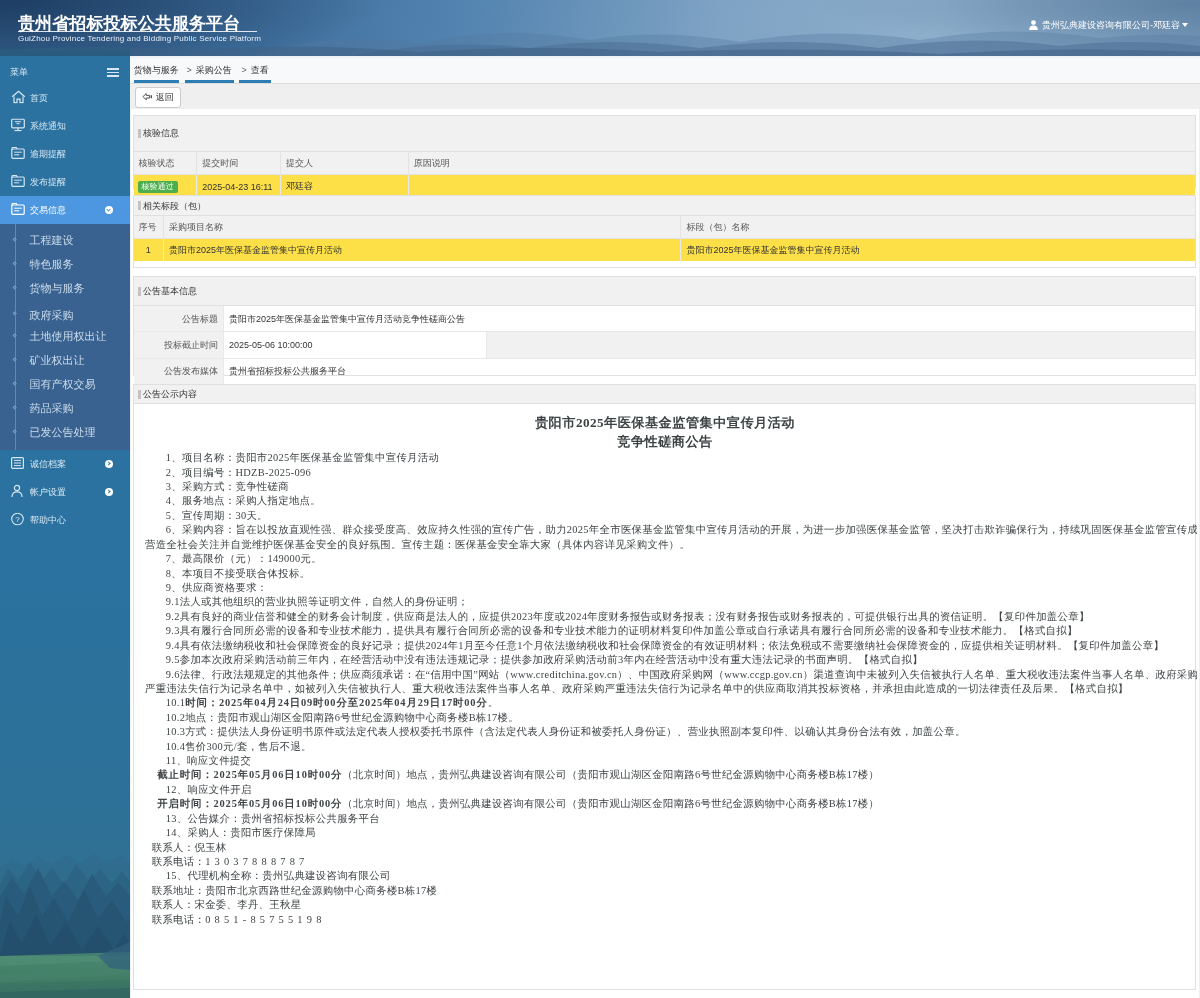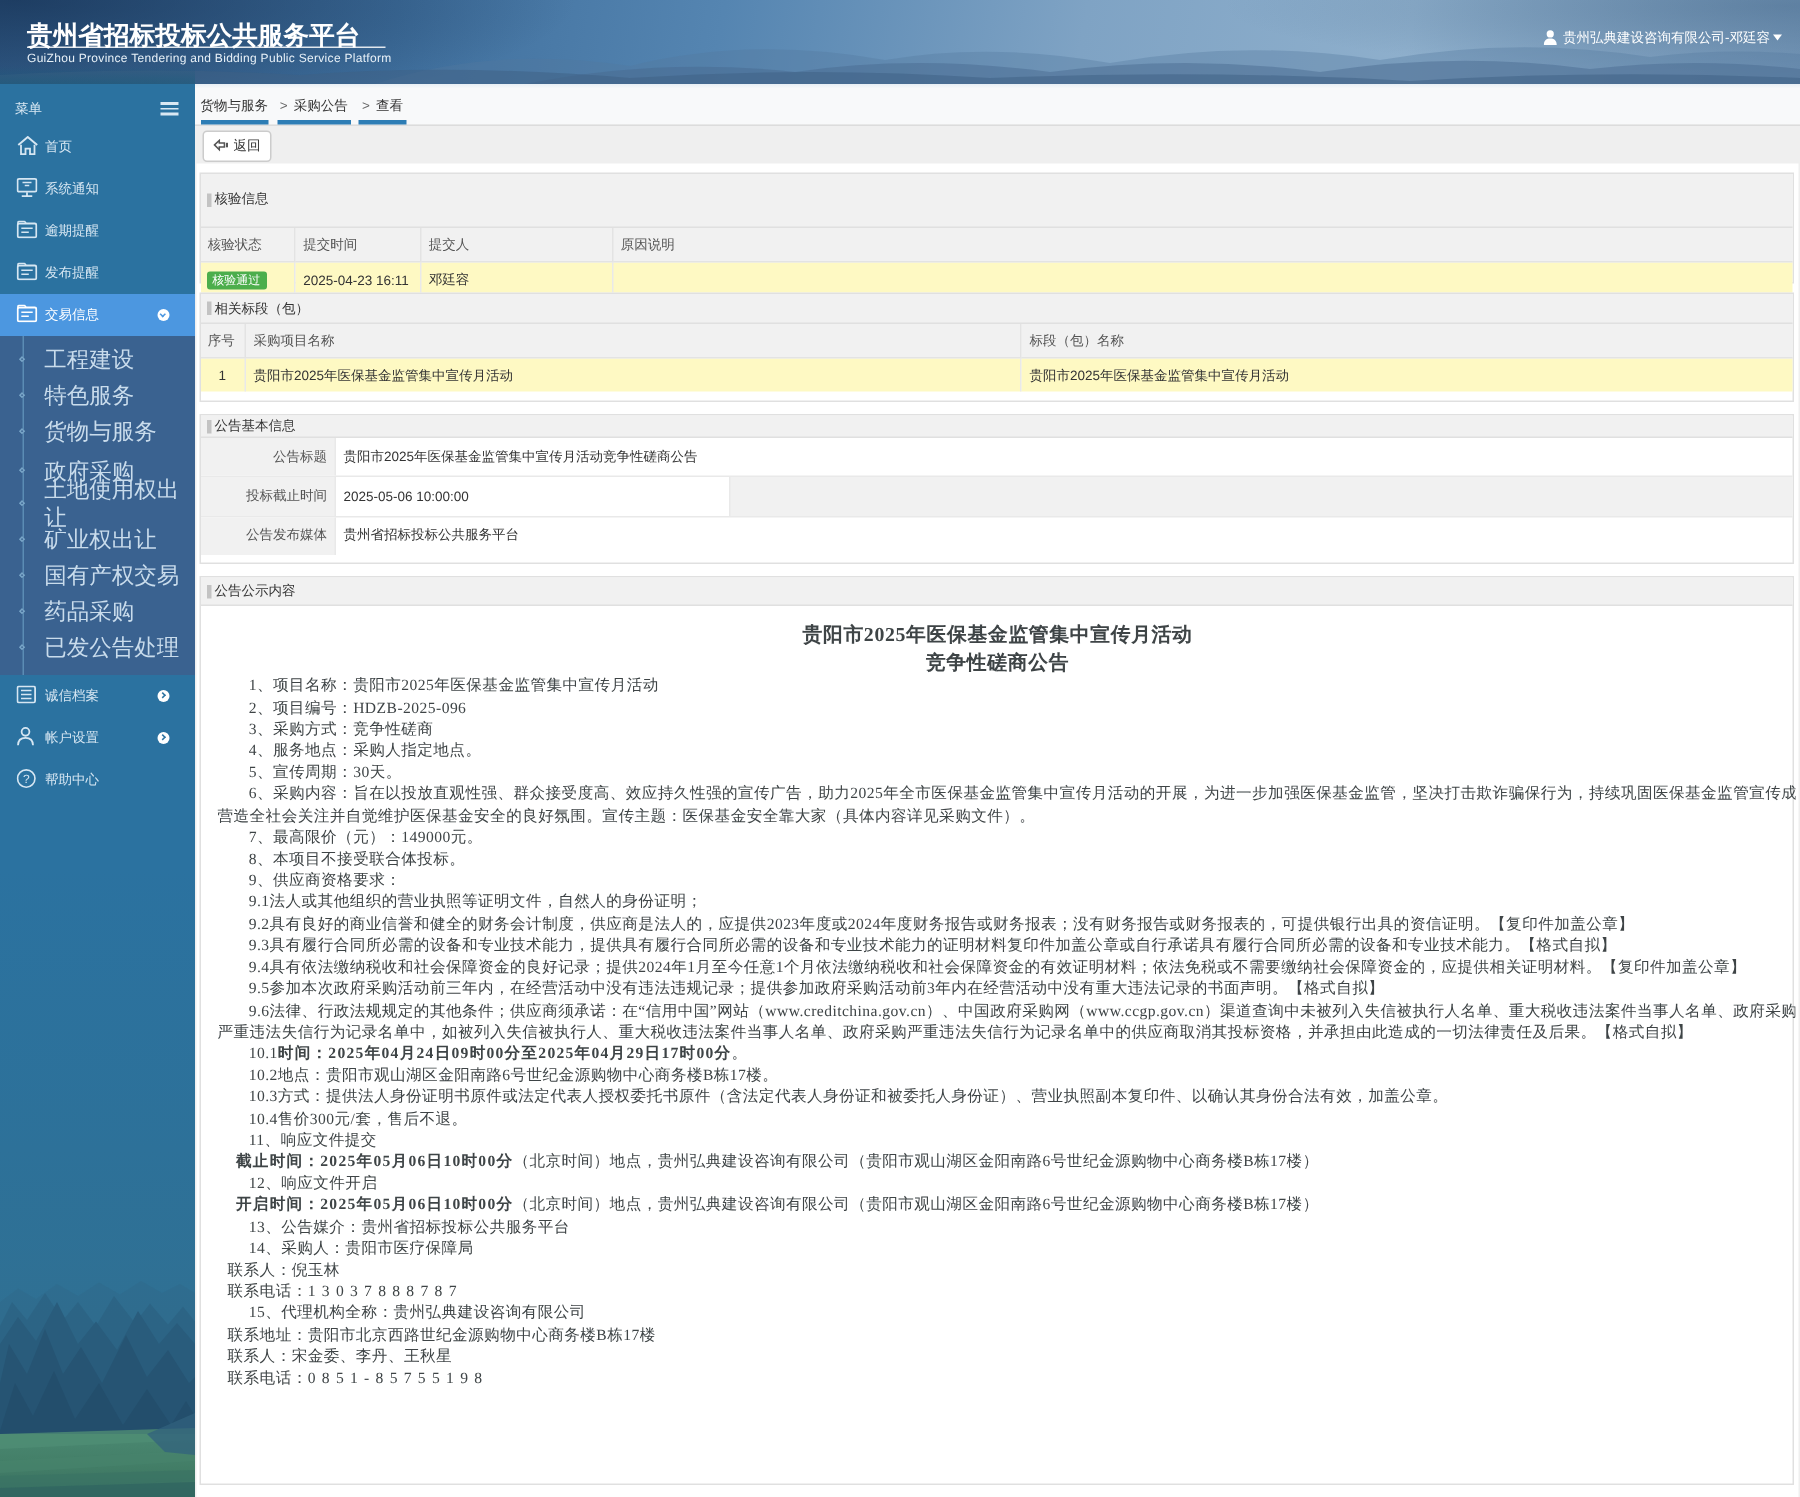--- a/index.html
+++ b/index.html
@@ -31,38 +31,38 @@
   .mi { position:absolute; left:0; width:130px; height:28px; color:#d6e6f2; font-size:9px; }
   .mi .txt { position:absolute; left:30px; top:50%; transform:translateY(-50%); }
   .mi .ic { position:absolute; left:11px; top:50%; transform:translateY(-50%); }
   .mi.active { background:#4c97e0; color:#fff; box-shadow:0 -1px 0 #2d6e7e inset 0 0 0 transparent; }
   .mi.active .txt { color:#fff; }
   .circlechev { position:absolute; right:17px; top:50%; margin-top:-4px; width:8px; height:8px; border-radius:50%; background:#fff; }
   .circlechev i { position:absolute; left:2px; top:2.4px; width:3px; height:3px; border:solid #4c97e0; border-width:0 1.2px 1.2px 0; transform:rotate(45deg); }
   .circlechev.right i { left:1.8px; top:2.5px; transform:rotate(-45deg); border-color:#2b72a0; }
   #submenu { position:absolute; left:0; top:167.5px; width:130px; height:226px; background:#3a6290; }
   #submenu .vline { position:absolute; left:15px; top:0; width:1px; height:226px; background:#5b8cb4; }
-  .smi { position:absolute; left:0; width:130px; height:24px; color:#c9dcec; font-size:15px; }
+  .smi { position:absolute; left:0; width:130px; height:24px; color:#c9dcec; font-size:11px; }
   .smi .txt { position:absolute; left:29.5px; top:50%; transform:translateY(-50%); }
   .smi .dia { position:absolute; left:13px; top:50%; margin-top:-2.5px; width:3.4px; height:3.4px; border:1px solid #79a6c8; transform:rotate(45deg); background:#3a6290; }
 
   
   #main { position:absolute; left:130px; top:56px; width:1070px; height:942px; background:#efefef; }
   #crumbbar { position:absolute; left:0; top:0; width:1070px; height:28px; background:linear-gradient(180deg,#e8eff5 0,#f8f9fa 3px,#f8f9fa); border-bottom:1px solid #dcdcdc; }
   .crumb { position:absolute; top:4px; height:23px; line-height:21px; font-size:9px; color:#333; border-bottom:3px solid #2d7db5; }
   .crumb .gt { color:#666; margin-right:4px; }
   #backbtn { position:absolute; left:5px; top:31px; width:46px; height:21px; background:#fff; border:1px solid #ccc; border-radius:3px; font-size:9px; color:#333; line-height:19px; text-align:center; }
   #panel { position:absolute; left:1px; top:53px; width:1068px; height:936px; background:#fff; }
   .box { position:absolute; left:2.5px; width:1063px; border:1px solid #e0e0e0; background:#fff; }
   .boxtitle { position:relative; background:#f1f1f1; border-bottom:1px solid #e0e0e0; color:#333; font-size:9px; }
   .boxtitle .bar { position:absolute; left:4.5px; top:50%; margin-top:-4.5px; width:3px; height:9px; background:#c3c3c3; }
   .boxtitle .tt { position:absolute; left:9.5px; top:50%; transform:translateY(-50%); }
   table.grid { border-collapse:collapse; width:100%; table-layout:fixed; }
   table.grid th { background:#f1f1f1; font-weight:normal; color:#555; text-align:left; font-size:9px; border-right:1px solid #e3e3e3; border-bottom:1px solid #e3e3e3; padding:0 0 0 5px; }
-  table.grid td { color:#333; font-size:9px; border-right:1px solid #e9e9e9; padding:0 0 0 5px; background:#fef9c3; }
+  table.grid td { color:#333; font-size:9px; border-right:1px solid #e9e9e9; padding:0 0 0 5px; background:#fde047; }
   table.grid th:last-child, table.grid td:last-child { border-right:none; }
   .badge { display:inline-block; width:40px; height:12px; line-height:12px; background:#4cae4c; color:#fff; font-size:8px; text-align:center; border-radius:2px; }
 
   
   .frow { position:relative; width:100%; border-bottom:1px solid #e9e9e9; }
   .frow:last-child { border-bottom:none; }
   .flabel { position:absolute; left:0; top:0; bottom:0; width:90.5px; background:#f1f1f1; border-right:1px solid #e9e9e9; }
   .flabel span { position:absolute; right:5px; top:50%; transform:translateY(-50%); font-size:9px; color:#555; }
   .fvalue { position:absolute; left:91.5px; top:0; bottom:0; font-size:9px; color:#333; }
   .fvalue span { position:absolute; left:4px; top:50%; transform:translateY(-50%); white-space:nowrap; }
@@ -305,21 +305,21 @@
     <tr style="height:22.1px">
             <td style="text-align:center; padding-left:0">1</td>
             <td>贵阳市2025年医保基金监管集中宣传月活动</td>
             <td>贵阳市2025年医保基金监管集中宣传月活动</td>
           </tr>
   </tbody>
       </table>
 </div>
 
 <div class="box" style="top:220.1px; height:99.5px;">
-  <div class="boxtitle" style="height:15px;">
+  <div class="boxtitle" style="height:29px;">
         <span class="bar"></span>
         <span class="tt">公告基本信息</span>
       </div>
   <div class="frow" style="height:26.1px;">
         <div class="flabel">
           <span>公告标题</span>
         </div>
         <div class="fvalue" style="right:0;">
           <span>贵阳市2025年医保基金监管集中宣传月活动竞争性磋商公告</span>
         </div>

